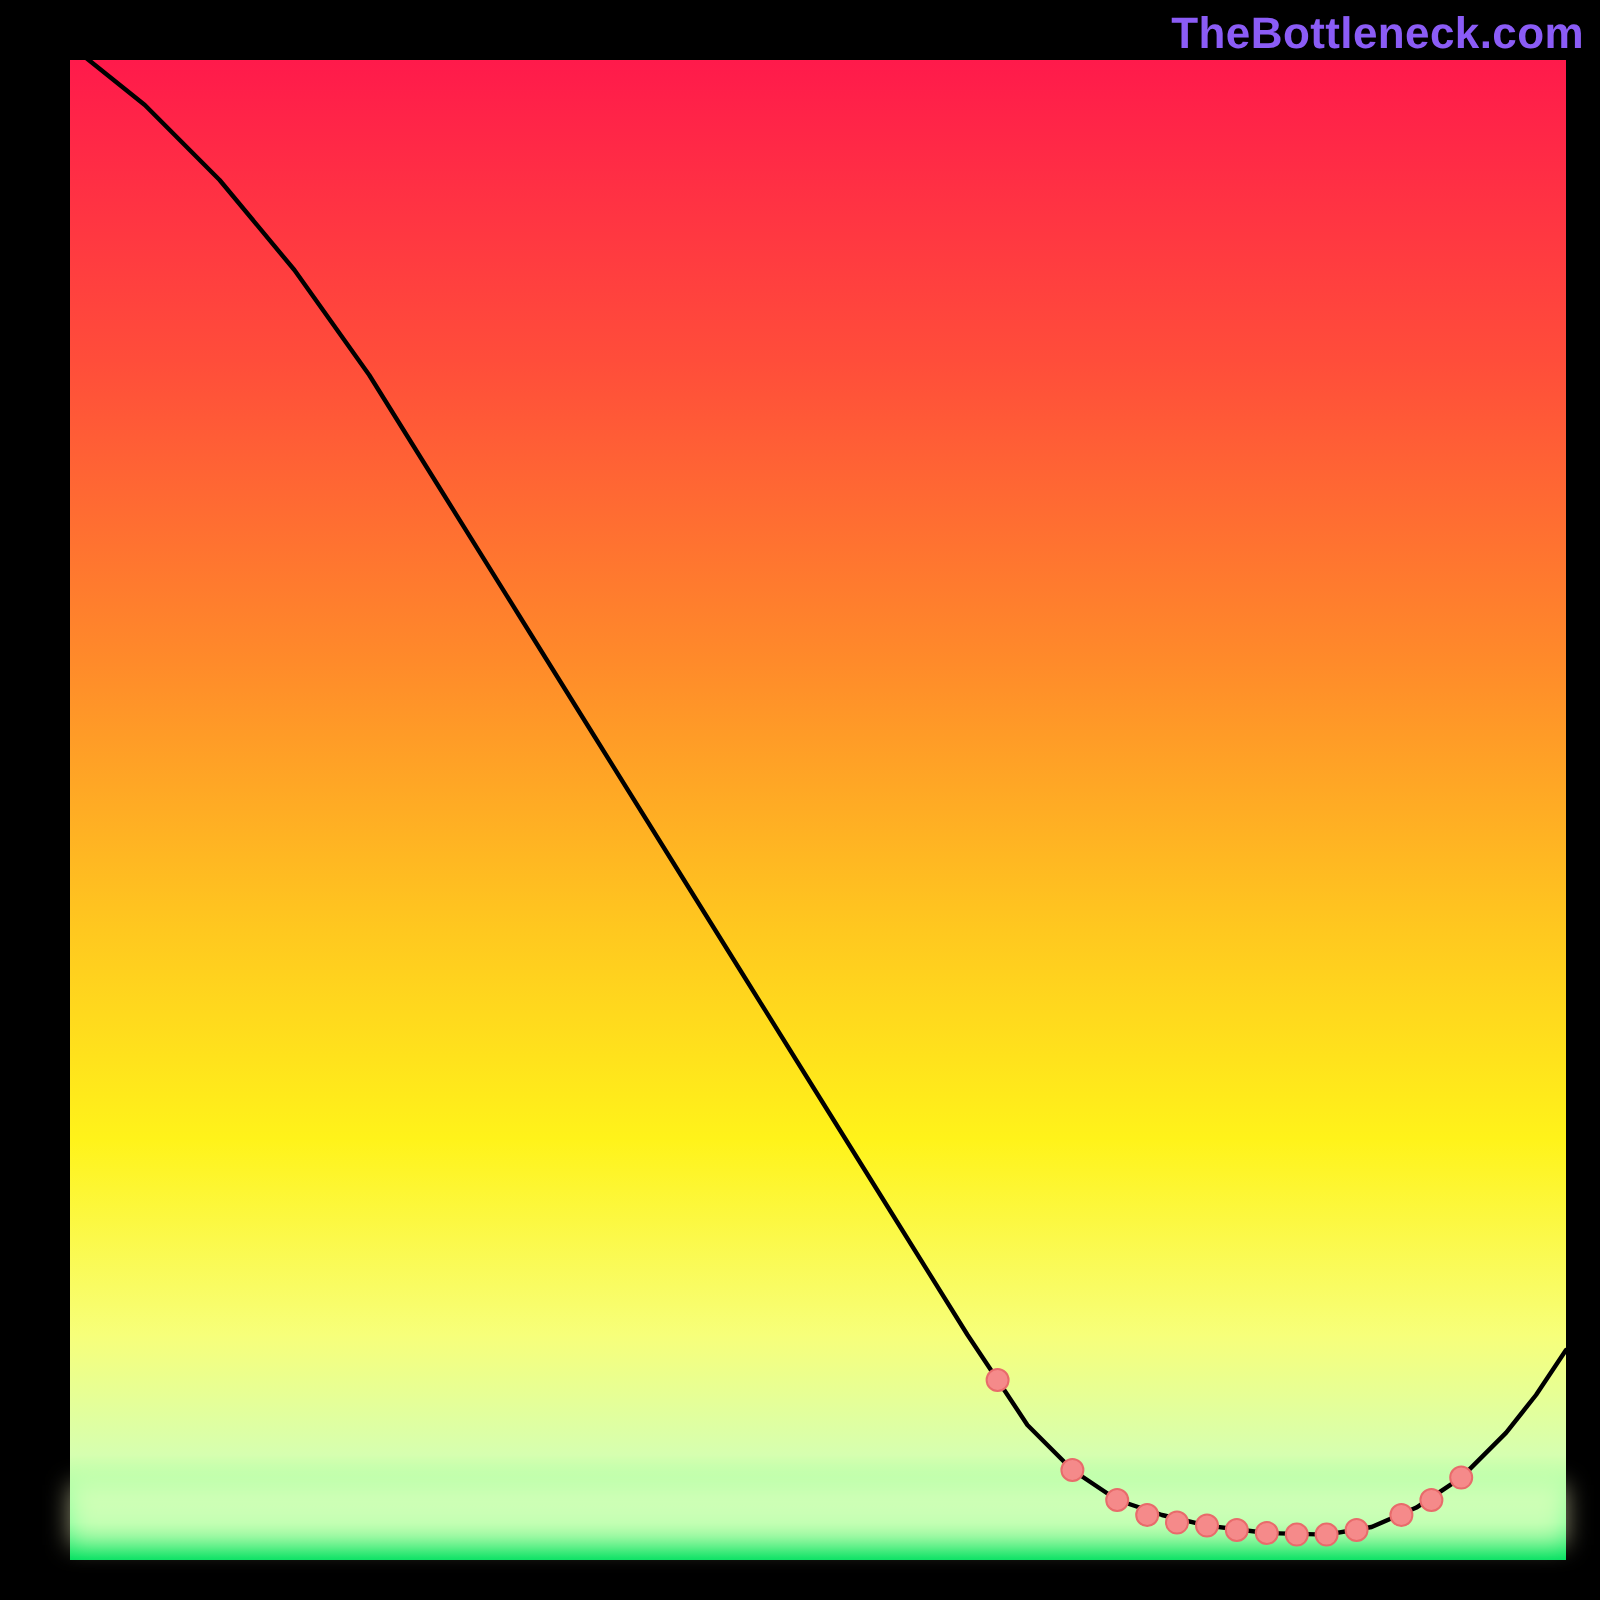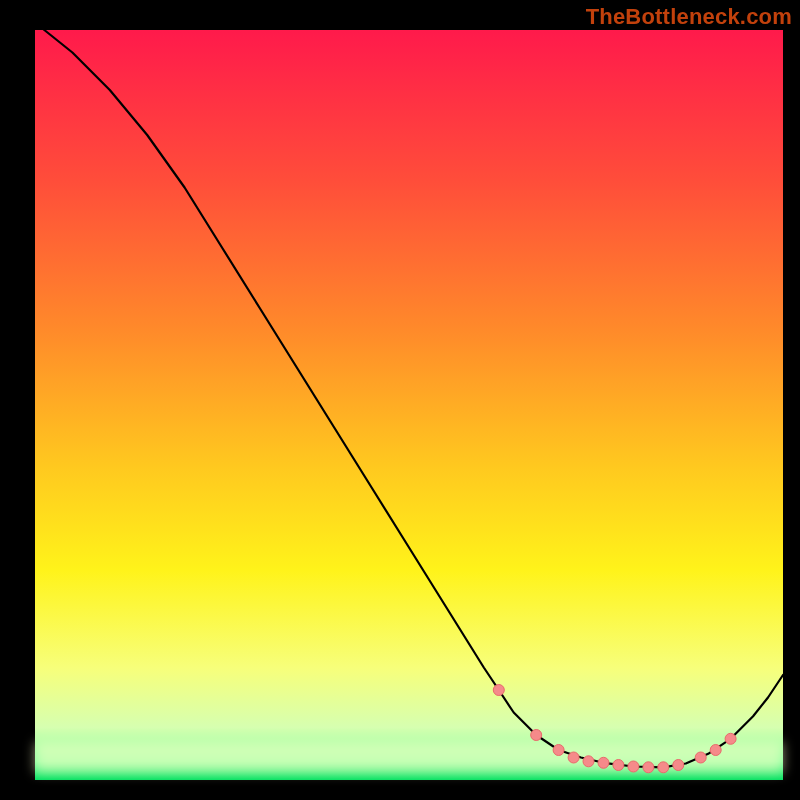--- a/index.html
+++ b/index.html
@@ -14,21 +14,21 @@
   .chart-wrap {
     position: relative;
     width: 800px;
     height: 800px;
     background: #000;
   }
   .watermark {
     position: absolute;
     top: 4px;
     right: 8px;
-    color: #c2410c;
+    color: #8b5cf6;
     font-size: 22px;
     font-weight: 600;
     letter-spacing: 0.2px;
     user-select: none;
     z-index: 10;
   }
   svg.plot {
     position: absolute;
     left: 0;
     top: 0;

